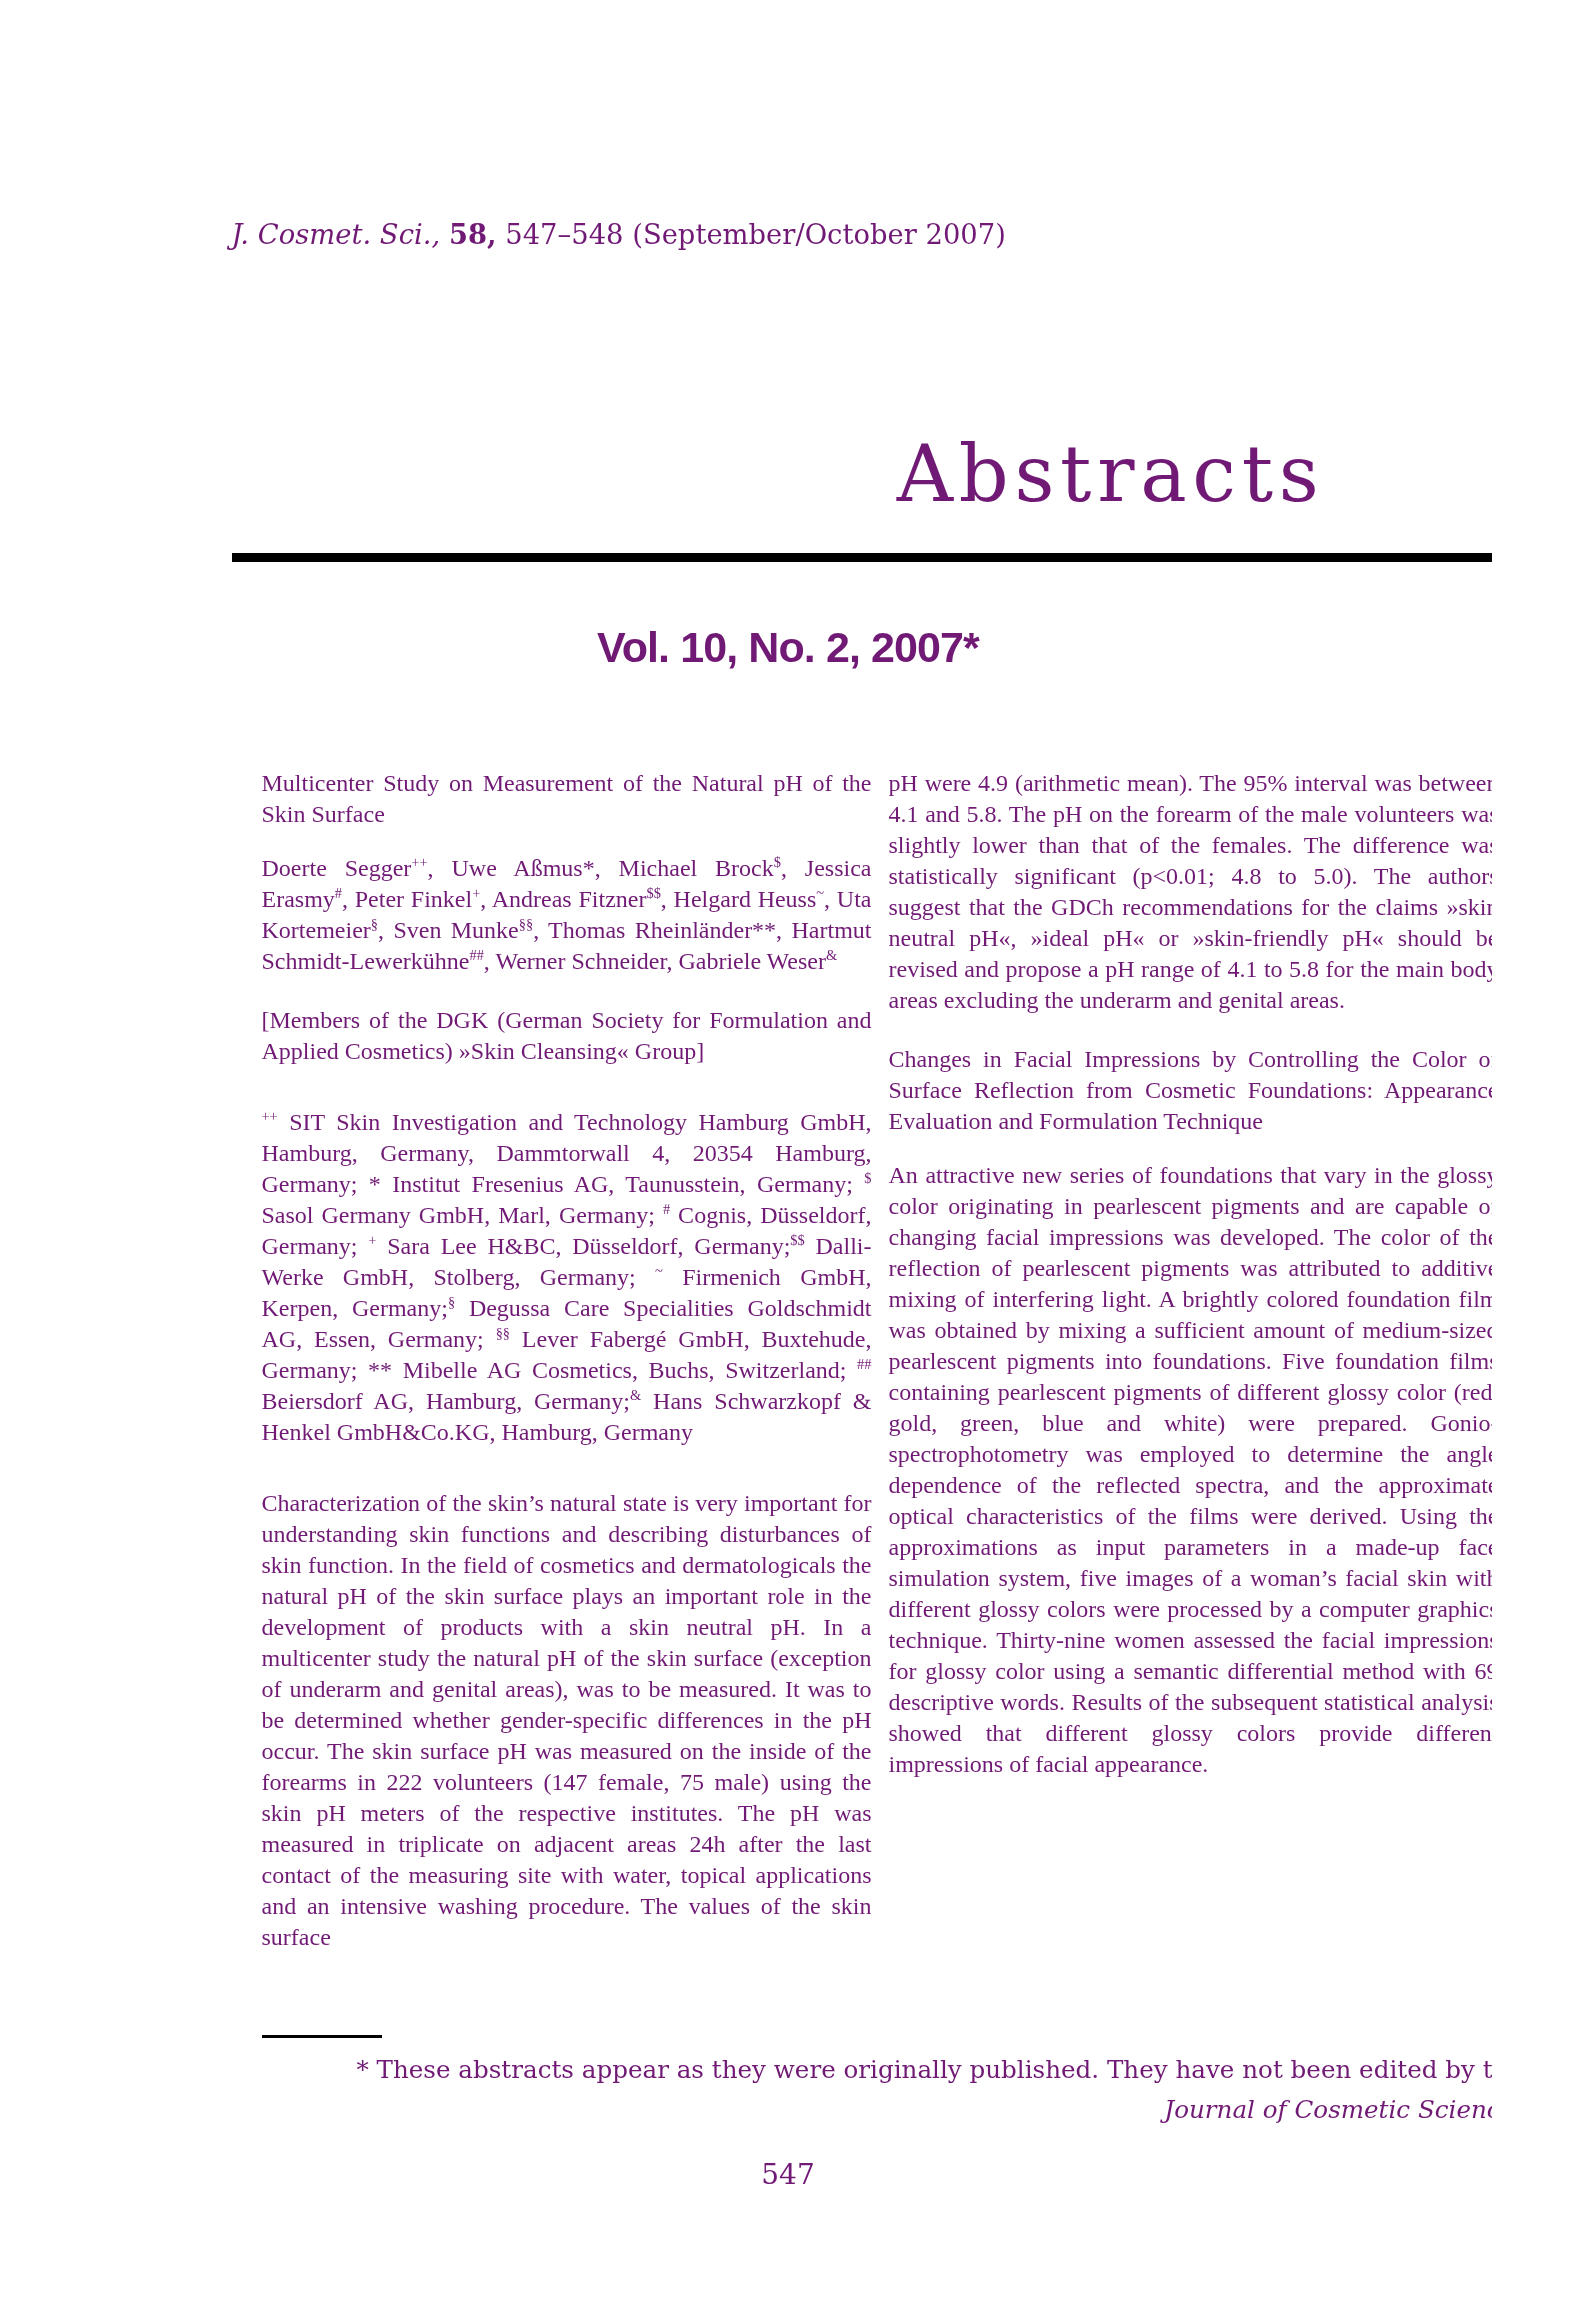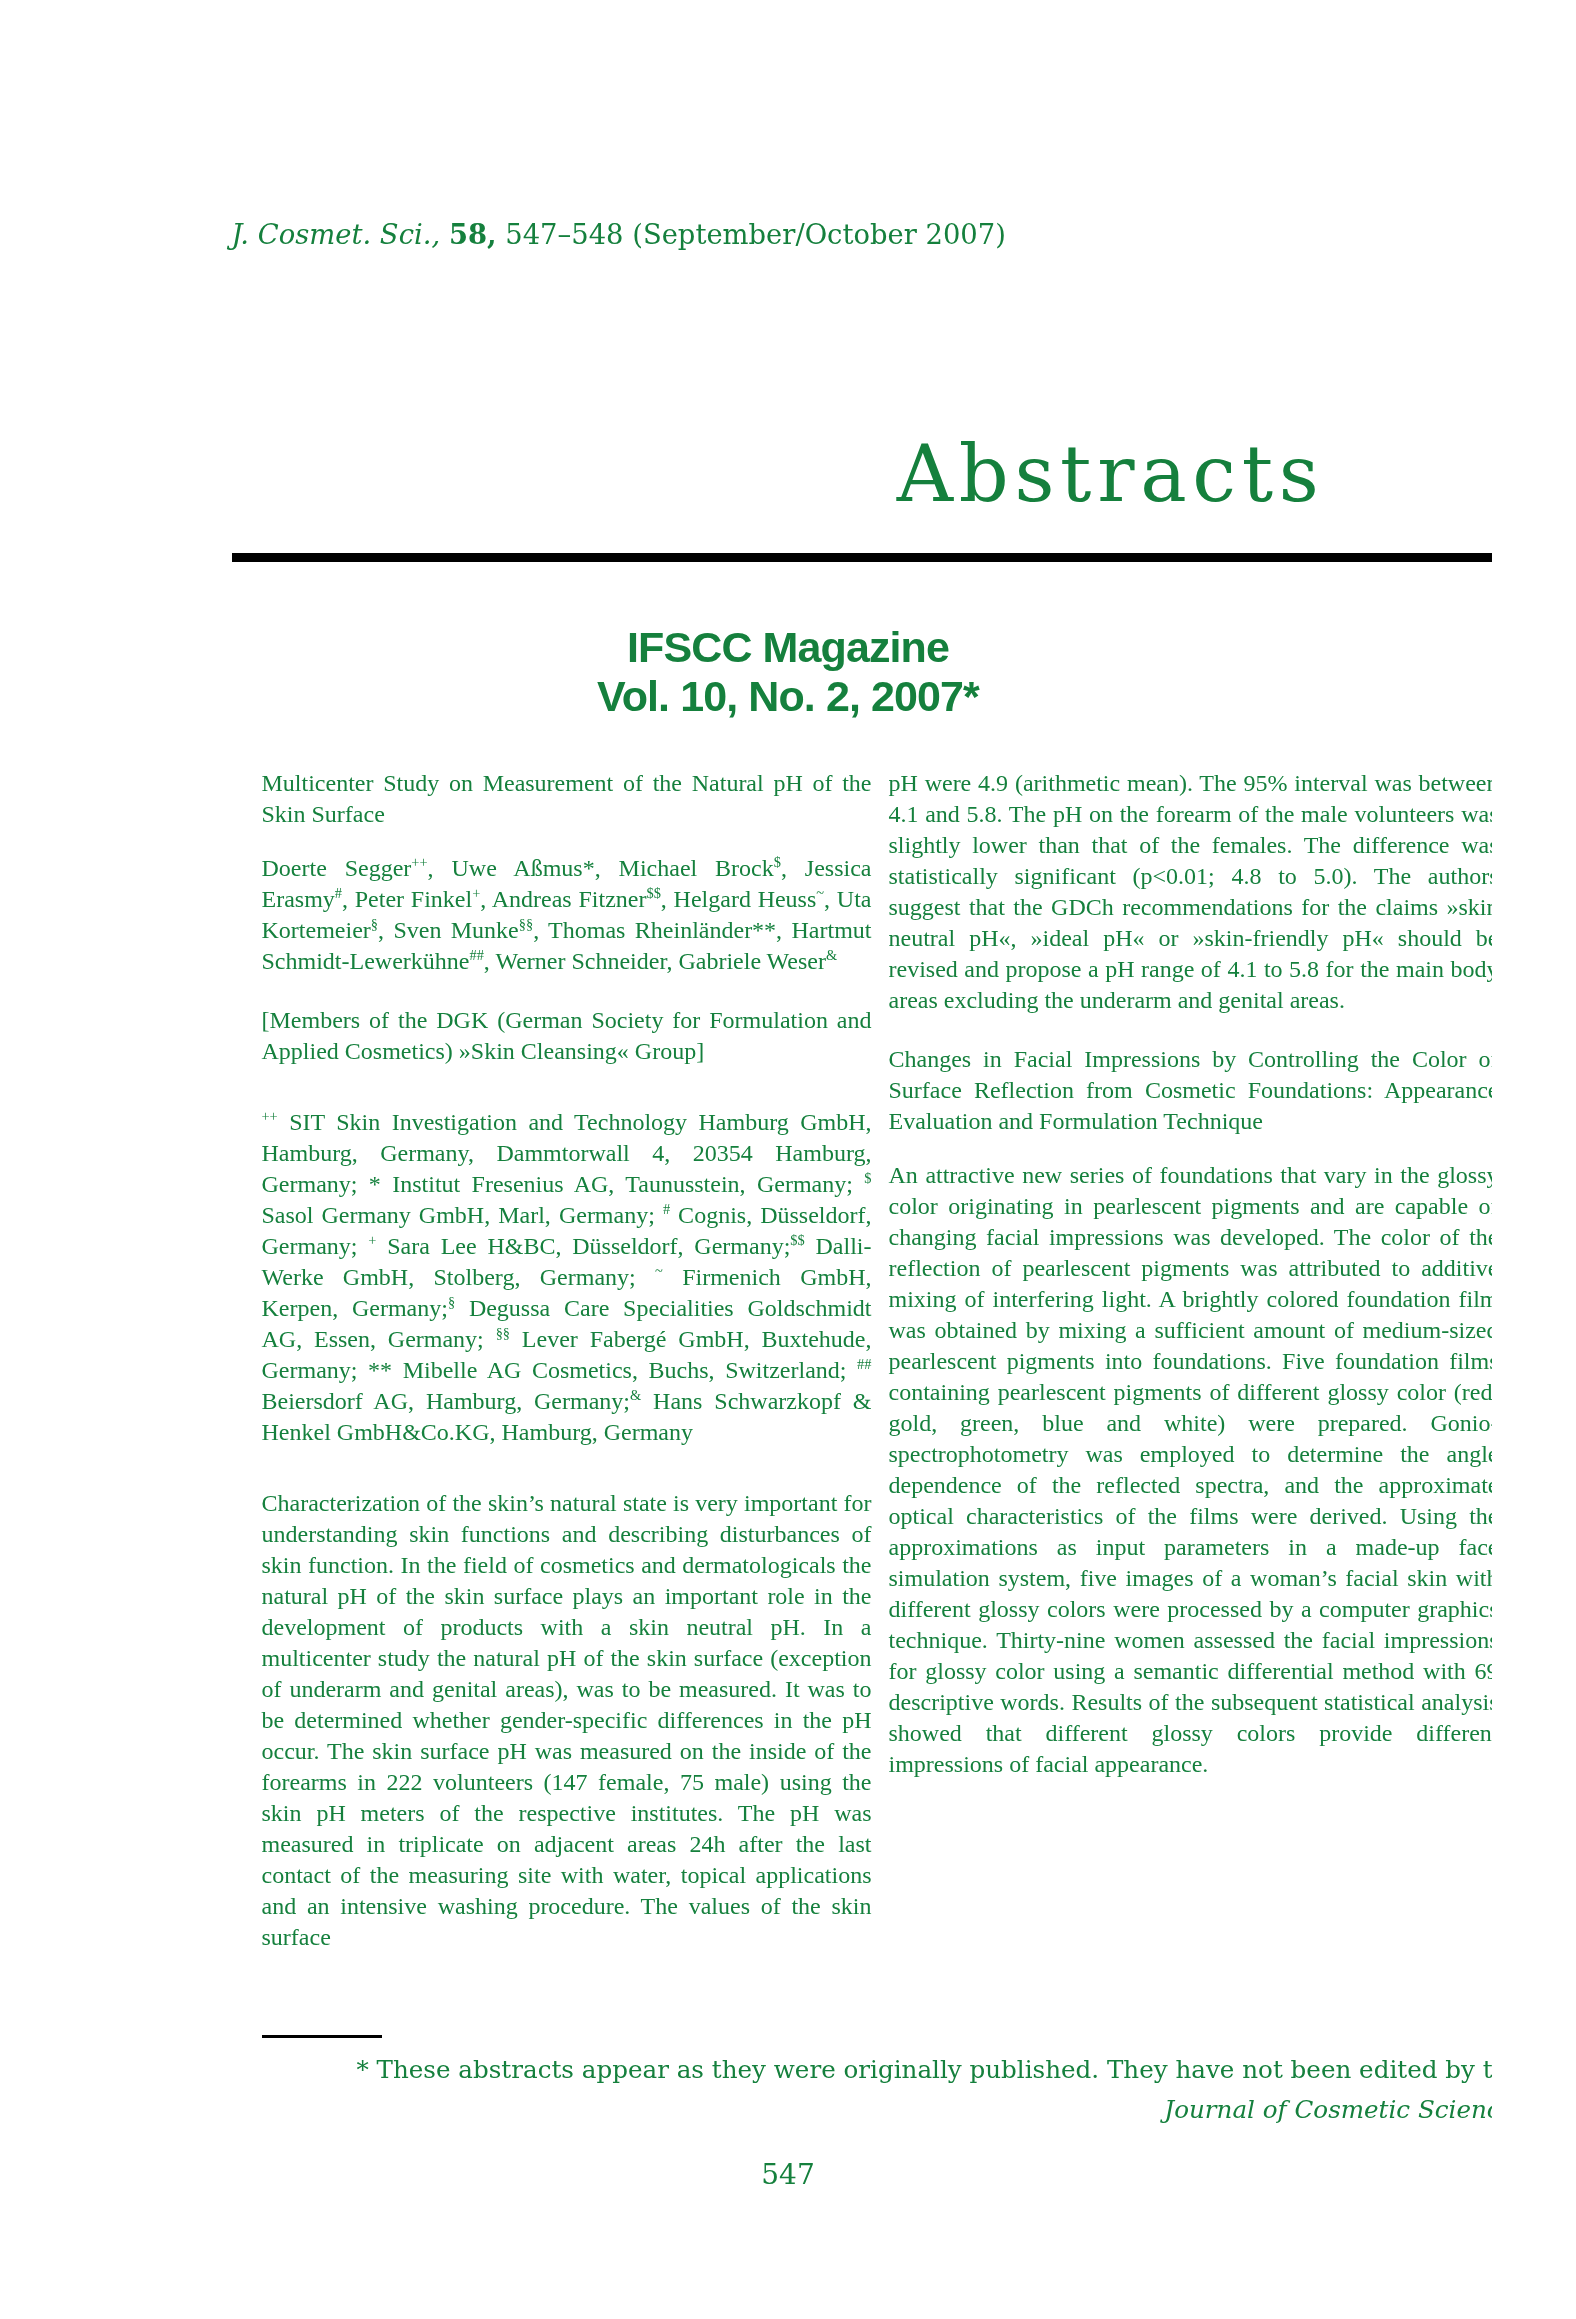--- a/index.html
+++ b/index.html
@@ -1,21 +1,21 @@
 <!DOCTYPE html>
 <html style="font-size:15px"><head>
 <meta charset="utf-8">
 <style>
   html,body { margin:0; padding:0; background:#ffffff; }
   .page {
     position:relative;
     width:1407px; height:2320px;
     margin:0 auto;
     background:#ffffff;
-    color:#15803d;
+    color:#701a75;
     font-family:"Liberation Serif", serif;
     overflow:hidden;
   }
   .citation {
     position:absolute; left:147px; top:218px;
     font-family:"DejaVu Serif", serif;
     font-size:27.4px; white-space:nowrap;
   }
   .citation i { font-style:italic; }
   .citation b { font-weight:bold; }
@@ -74,21 +74,20 @@
 
 <div class="page">
 
   <div class="citation"><i>J. Cosmet. Sci.,</i> <b>58,</b> 547–548 (September/October 2007)</div>
 
   <div class="abstracts-heading">Abstracts</div>
 
   <div class="rule"></div>
 
   <div class="magazine">
-    <div>IFSCC Magazine</div>
     <div>Vol. 10, No. 2, 2007*</div>
   </div>
 
   <div class="columns">
 
     <div class="col">
       <p class="mb-sm">Multicenter Study on Measurement of the Natural pH of the Skin Surface</p>
       <p class="mb-md">Doerte Segger<sup>++</sup>, Uwe Aßmus*, Michael Brock<sup>$</sup>, Jessica Erasmy<sup>#</sup>, Peter Finkel<sup>+</sup>, Andreas Fitzner<sup>$$</sup>, Helgard Heuss<sup>~</sup>, Uta Kortemeier<sup>§</sup>, Sven Munke<sup>§§</sup>, Thomas Rheinländer**, Hartmut Schmidt-Lewerkühne<sup>##</sup>, Werner Schneider, Gabriele Weser<sup>&amp;</sup></p>
       <p class="mb-lg">[Members of the DGK (German Society for Formulation and Applied Cosmetics) »Skin Cleansing« Group]</p>
       <p class="mb-lg"><sup>++</sup> SIT Skin Investigation and Technology Hamburg GmbH, Hamburg, Germany, Dammtorwall 4, 20354 Hamburg, Germany; * Institut Fresenius AG, Taunusstein, Germany; <sup>$</sup> Sasol Germany GmbH, Marl, Germany; <sup>#</sup> Cognis, Düsseldorf, Germany; <sup>+</sup> Sara Lee H&amp;BC, Düsseldorf, Germany;<sup>$$</sup> Dalli-Werke GmbH, Stolberg, Germany; <sup>~</sup> Firmenich GmbH, Kerpen, Germany;<sup>§</sup> Degussa Care Specialities Goldschmidt AG, Essen, Germany; <sup>§§</sup> Lever Fabergé GmbH, Buxtehude, Germany; ** Mibelle AG Cosmetics, Buchs, Switzerland; <sup>##</sup> Beiersdorf AG, Hamburg, Germany;<sup>&amp;</sup> Hans Schwarzkopf &amp; Henkel GmbH&amp;Co.KG, Hamburg, Germany</p>

